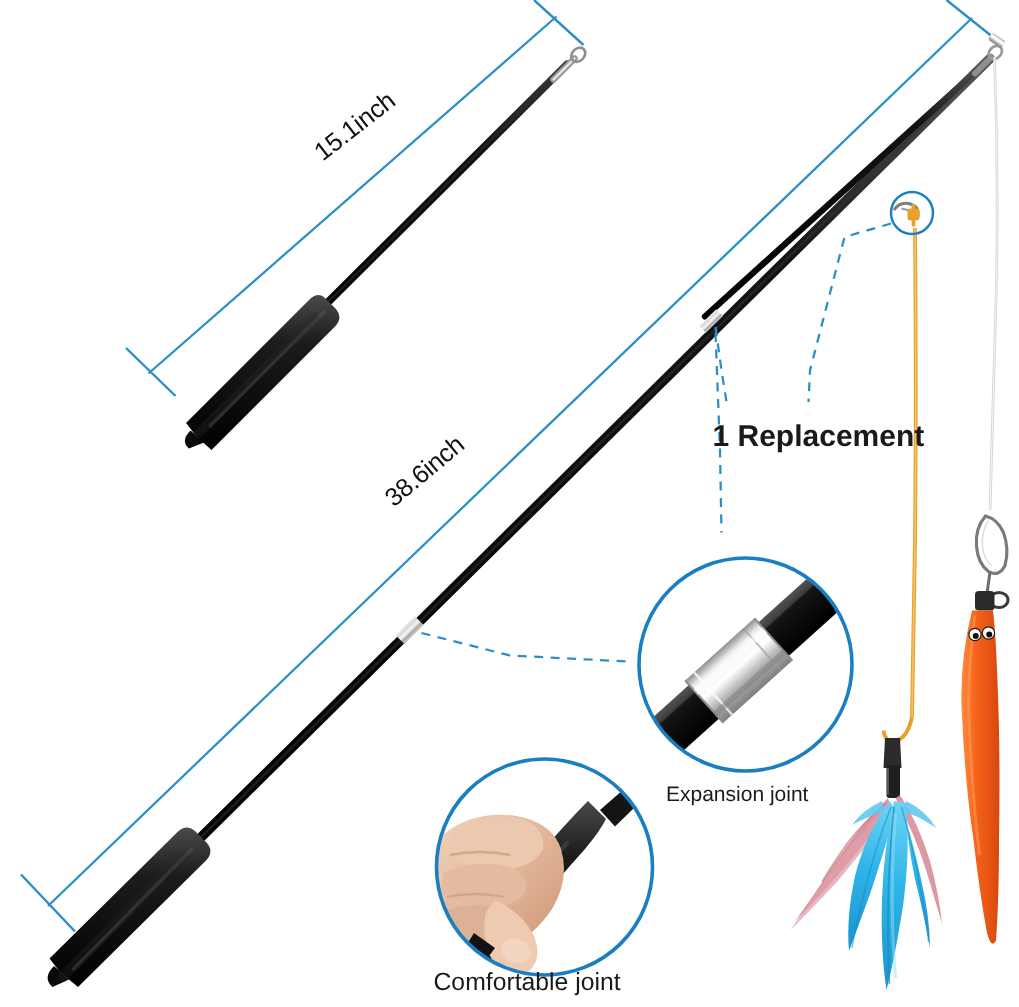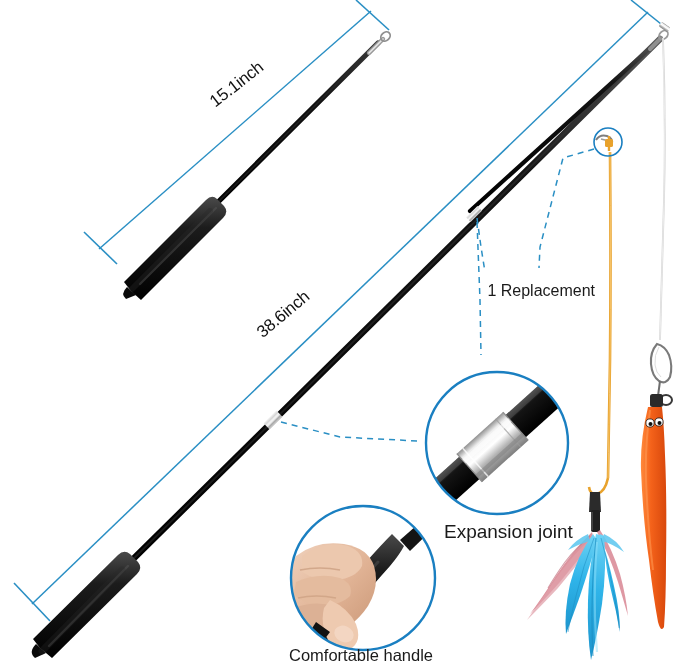--- a/index.html
+++ b/index.html
@@ -44,29 +44,30 @@
   }
   #label-38 {
     left: 253px;
     top: 327px;
     transform: rotate(-40deg);
     transform-origin: left top;
   }
   #label-replacement {
     left: 475px;
     top: 280px;
-    font-size: 16px;
+    font-size: 20px;
     line-height: 22px;
     width: 120px;
     text-align: right;
+    font-weight: bold;
   }
   #label-expansion {
     left: 444px;
     top: 521px;
-    font-size: 19px;
+    font-size: 14px;
   }
   #label-handle {
     left: 289px;
     top: 646px;
     font-size: 16.5px;
   }
   .lbl-line2 { display: block; padding-left: 17px; }
 </style>
 </head>
 <body>
@@ -339,15 +340,15 @@
   <div class="dim-label" id="label-15">15.1inch</div>
 
   <div class="dim-label" id="label-38">38.6inch</div>
 
   <div class="callout-label" id="label-replacement">
     <span>1 Replacement</span>
   </div>
 
   <div class="callout-label" id="label-expansion">Expansion  joint</div>
 
-  <div class="callout-label" id="label-handle">Comfortable  handle</div>
+  <div class="callout-label" id="label-handle">Comfortable  joint</div>
 
 </div>
 
 </body></html>

